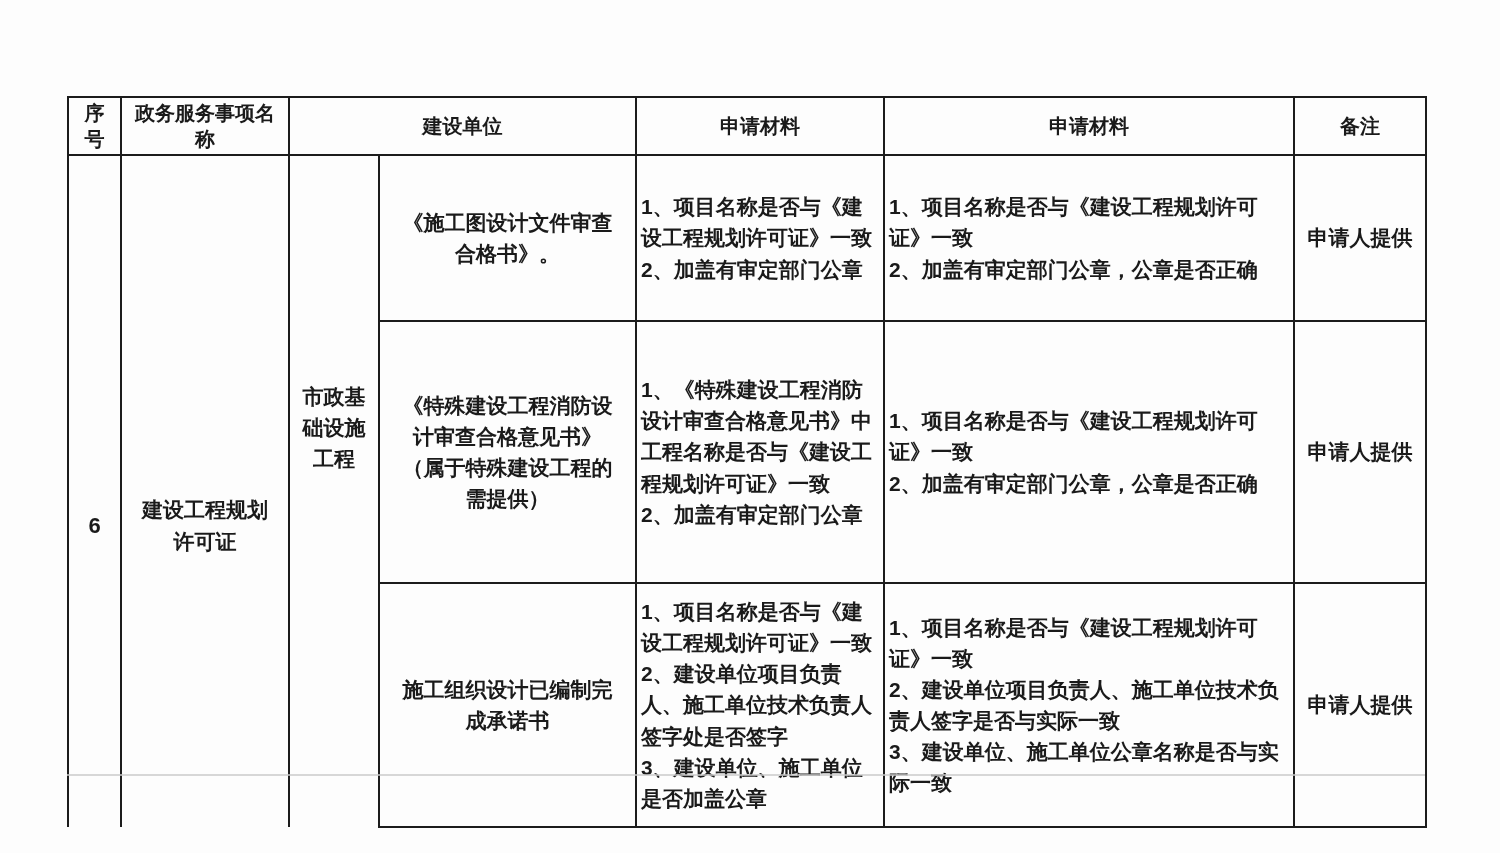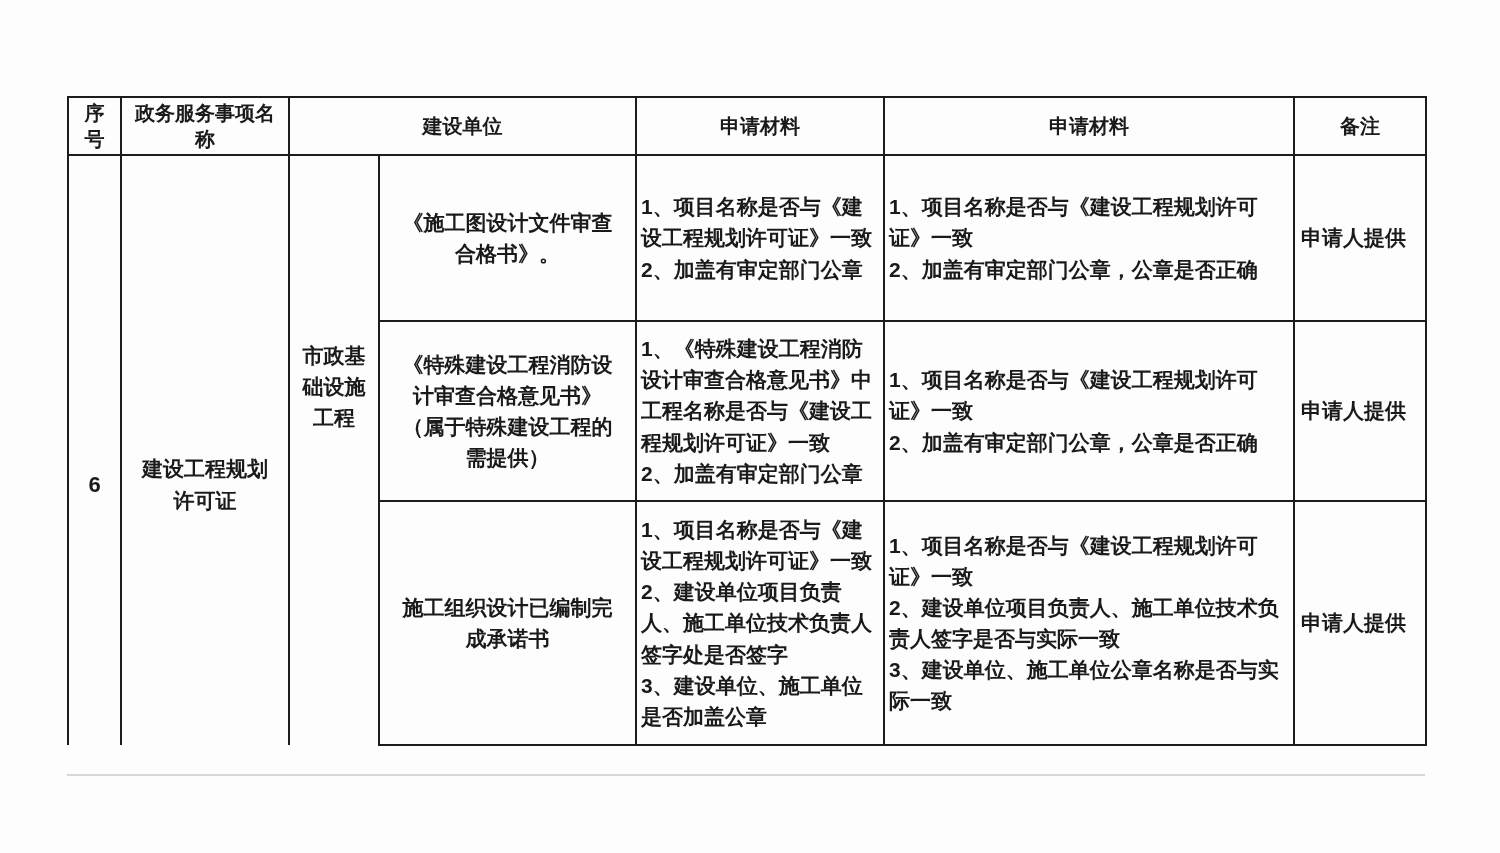--- a/index.html
+++ b/index.html
@@ -23,40 +23,40 @@
   }
   .doc-table td, .doc-table th {
     border: 2px solid #1c1c1c;
     font-weight: bold;
     vertical-align: middle;
     overflow: hidden;
   }
   
   tr.r-hdr { height: 50px; }
   tr.r-1   { height: 166px; }
-  tr.r-2   { height: 180px; }
+  tr.r-2   { height: 262px; }
   tr.r-3   { height: 244px; }
   
   .hdr {
     font-size: 20px;
     text-align: center;
     line-height: 1.3;
     padding: 2px 6px;
     word-break: break-all;
   }
   .hdr-name { padding: 2px 10px; }
   
   .cell {
     font-size: 21px;
     line-height: 1.48;
     word-break: break-all;
   }
   .c-center { text-align: center; padding: 12px 18px; border-radius: 18px; }
   .c-left   { text-align: left; padding: 6px 4px; white-space: pre-line; }
-  .c-note   { padding: 12px 6px; }
+  .c-note   { text-align: center; padding: 12px 6px; }
   
   .serial-cell {
     font-size: 22px;
     text-align: center;
     border-bottom: none !important;
     padding-top: 70px;
   }
   .name-cell {
     text-align: center;
     border-bottom: none !important;

